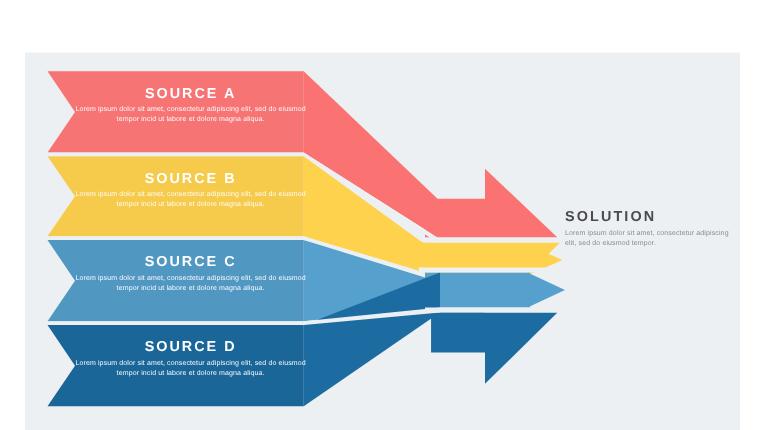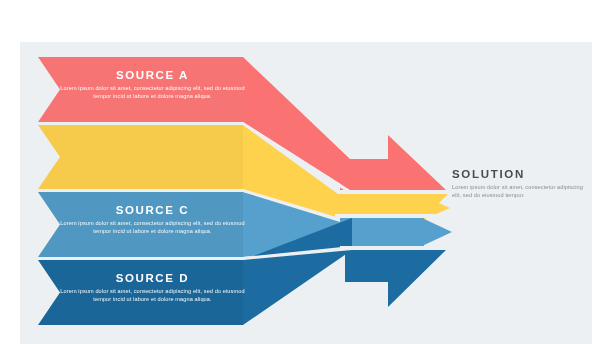--- a/index.html
+++ b/index.html
@@ -140,20 +140,24 @@
       <path d="M 38,238 L 243,238 L 243,303 L 38,303 L 60,270.5 Z" fill="#000000" opacity="0.05"></path>
       <path d="M 38,103 L 243,103 L 243,167 L 38,167 L 60,135 Z" fill="#000000" opacity="0.035"></path>
     </g>
   </svg>
 
   <div class="band-text" style="left:60px; top:46px; width:185px;">
     <p class="band-title">SOURCE A</p>
     <p class="band-body">Lorem ipsum dolor sit amet, consectetur adipiscing elit, sed do eiusmod tempor incid ut labore et dolore magna aliqua.</p>
   </div>
 
+  <div class="band-text" style="left:60px; top:114px; width:185px;">
+    <p class="band-title">SOURCE B</p>
+    <p class="band-body">Lorem ipsum dolor sit amet, consectetur adipiscing elit, sed do eiusmod tempor incid ut labore et dolore magna aliqua.</p>
+  </div>
 
   <div class="band-text" style="left:60px; top:249px; width:185px;">
     <p class="band-title">SOURCE D</p>
     <p class="band-body">Lorem ipsum dolor sit amet, consectetur adipiscing elit, sed do eiusmod tempor incid ut labore et dolore magna aliqua.</p>
   </div>
 
   <div class="band-text" style="left:60px; top:181px; width:185px;">
     <p class="band-title">SOURCE C</p>
     <p class="band-body">Lorem ipsum dolor sit amet, consectetur adipiscing elit, sed do eiusmod tempor incid ut labore et dolore magna aliqua.</p>
   </div>

